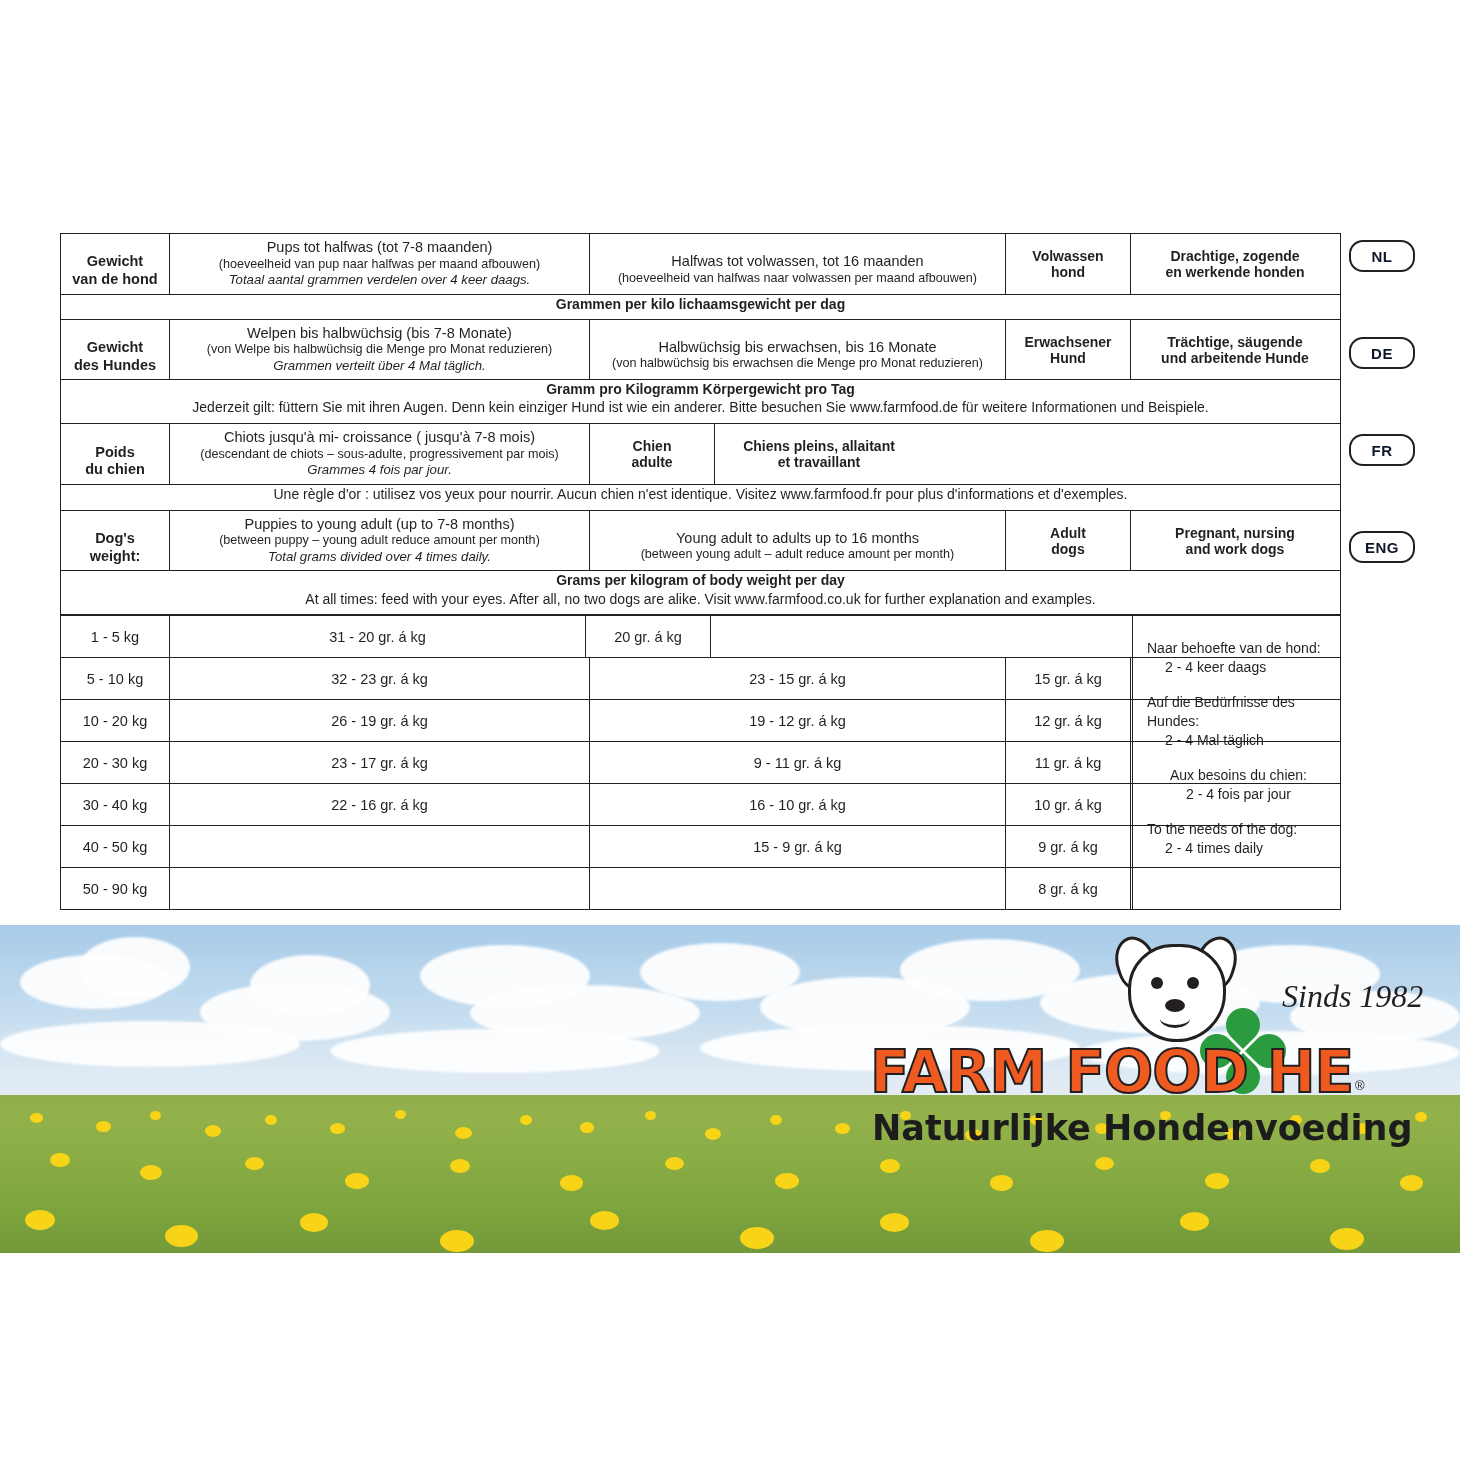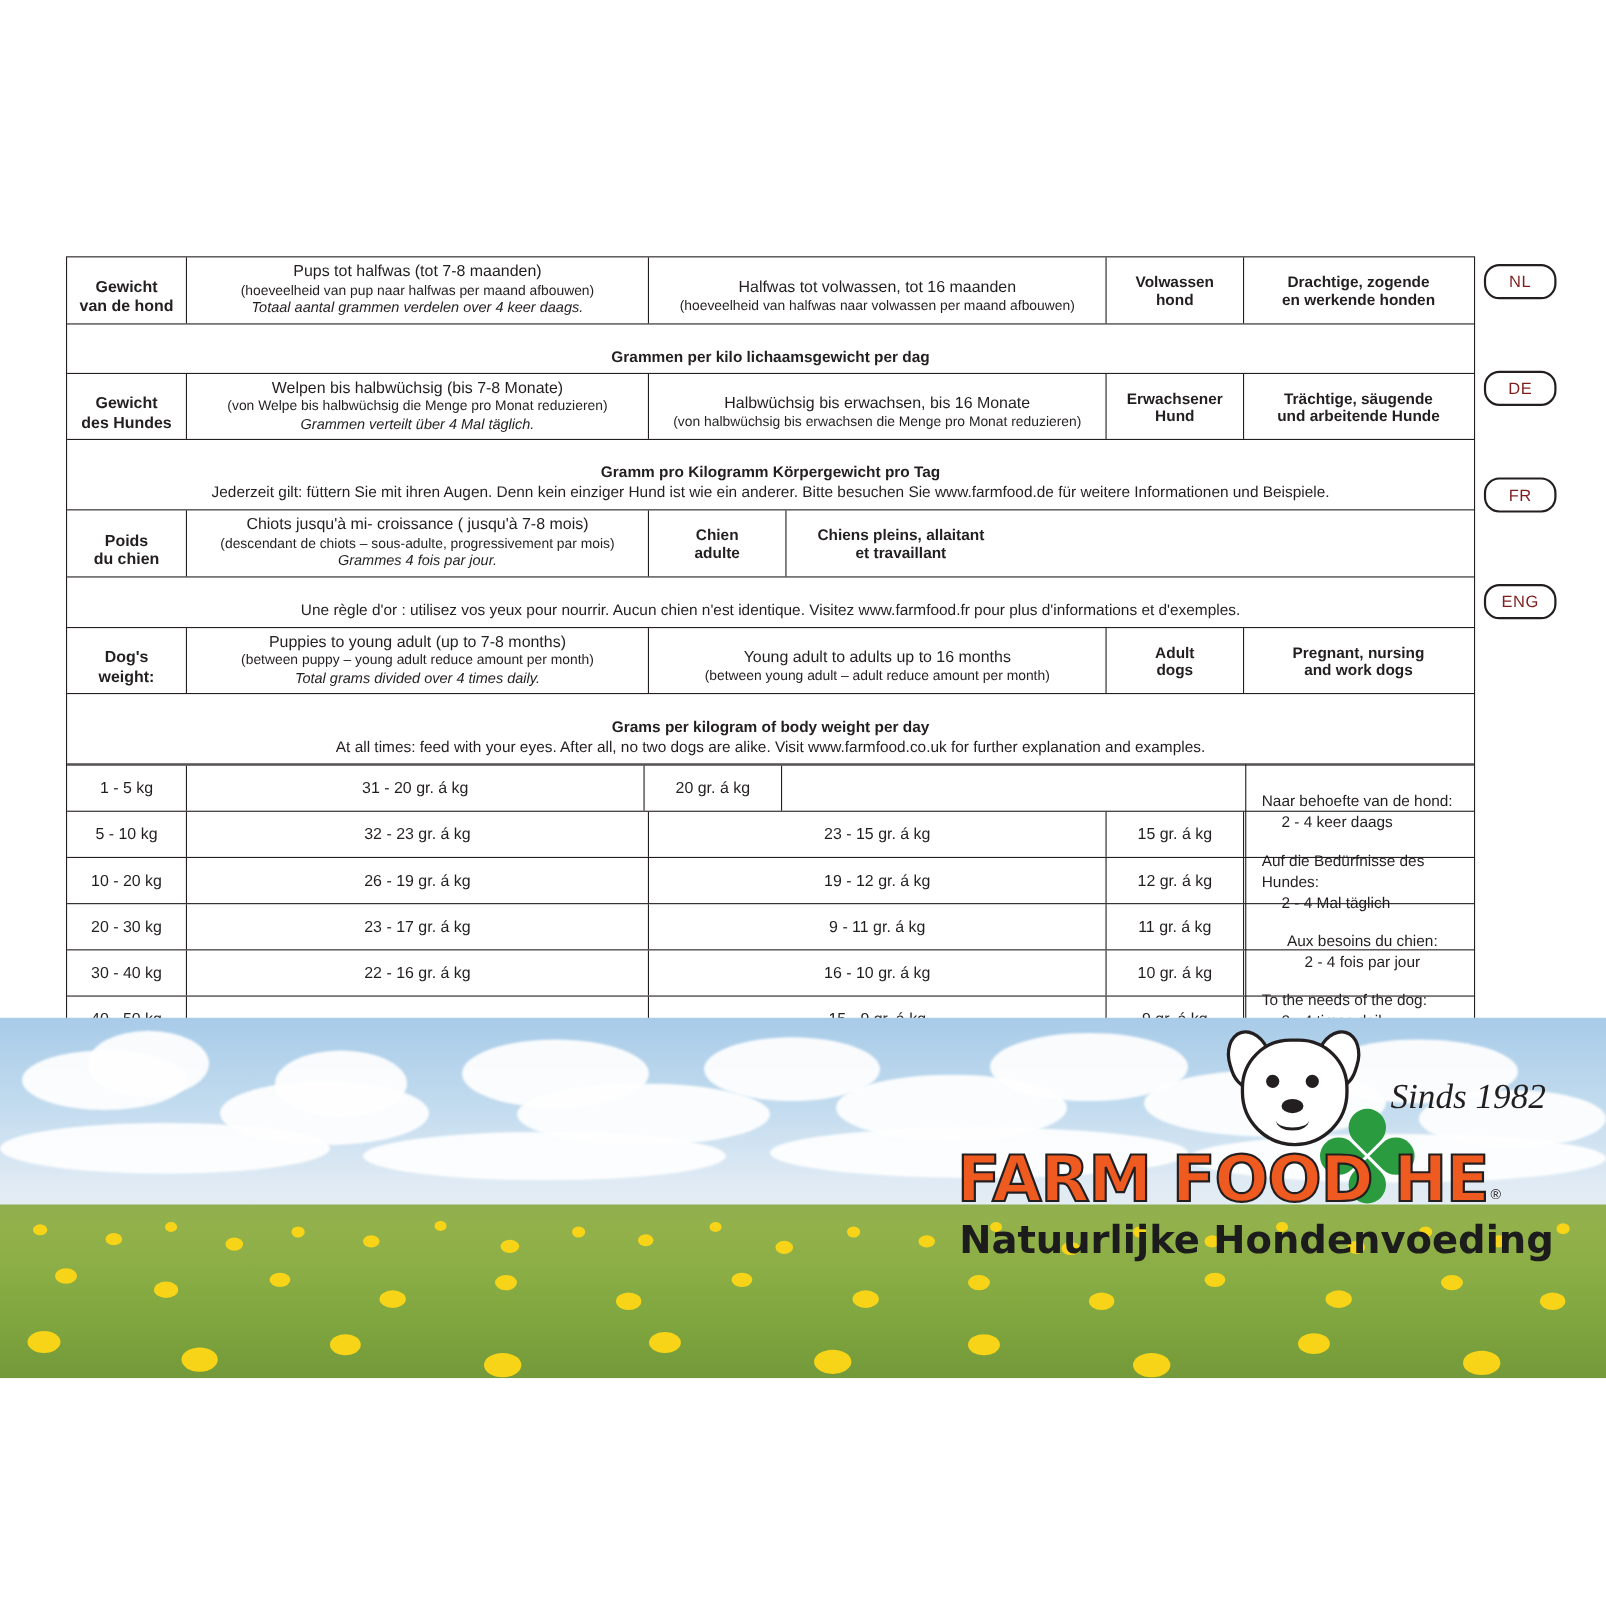--- a/index.html
+++ b/index.html
@@ -38,21 +38,21 @@
 
   .ttl{font-size:14.5px;line-height:1.22;}
   .ttl.b{font-weight:bold;}
   .sub{font-size:12.6px;line-height:1.22;}
   .ital{font-style:italic;font-size:13.2px;line-height:1.25;}
   .bold-c{font-weight:bold;font-size:14px;}
 
   .note-row{
     border-top:1.5px solid #231f20;
     text-align:center;
-    padding:20px 6px 6px 6px;
+    padding:0 6px 6px 6px;
   }
   .note-main{font-weight:bold;font-size:14px;line-height:1.3;color:#231f20;}
   .note-sub{font-size:14px;line-height:1.35;color:#231f20;}
 
   
   .data-row{display:flex;border-top:1.5px solid #231f20;}
   .data-row .cell{display:flex;align-items:center;justify-content:center;font-size:14.5px;height:41px;}
   .d-weight{width:109px;border-right:1.5px solid #231f20;}
   .d-pup{width:420px;border-right:1.5px solid #231f20;}
   .d-young{width:416px;border-right:1.5px solid #231f20;}
@@ -78,21 +78,21 @@
   .freq-center{text-align:center;}
 
   
   .badge{
     position:absolute;
     width:62px;height:28px;
     border:2px solid #231f20;
     border-radius:14px;
     background:#fff;
     display:flex;align-items:center;justify-content:center;
-    font-weight:normal;font-size:15px;color:#7f1d1d;
+    font-weight:bold;font-size:15px;color:#0f172a;
     letter-spacing:0.5px;
   }
 
   
   .scenery{
     position:absolute;
     left:0;top:925px;width:1460px;height:328px;
     overflow:hidden;
   }
   .sky{
@@ -136,21 +136,21 @@
   }
   .logo-sub{
     position:absolute;left:12px;top:178px;
     font-family:"DejaVu Sans", sans-serif;
     font-weight:bold;
     font-size:35px;
     color:#1c1c1c;
     white-space:nowrap;
   }
   .sinds{
-    position:absolute;left:404px;top:48px;
+    position:absolute;left:422px;top:48px;
     font-family:"Liberation Serif", serif;
     font-style:italic;
     font-size:32px;
     color:#231f20;
     white-space:nowrap;
   }
   .reg{
     position:absolute;left:495px;top:148px;
     font-size:13px;color:#231f20;
   }

